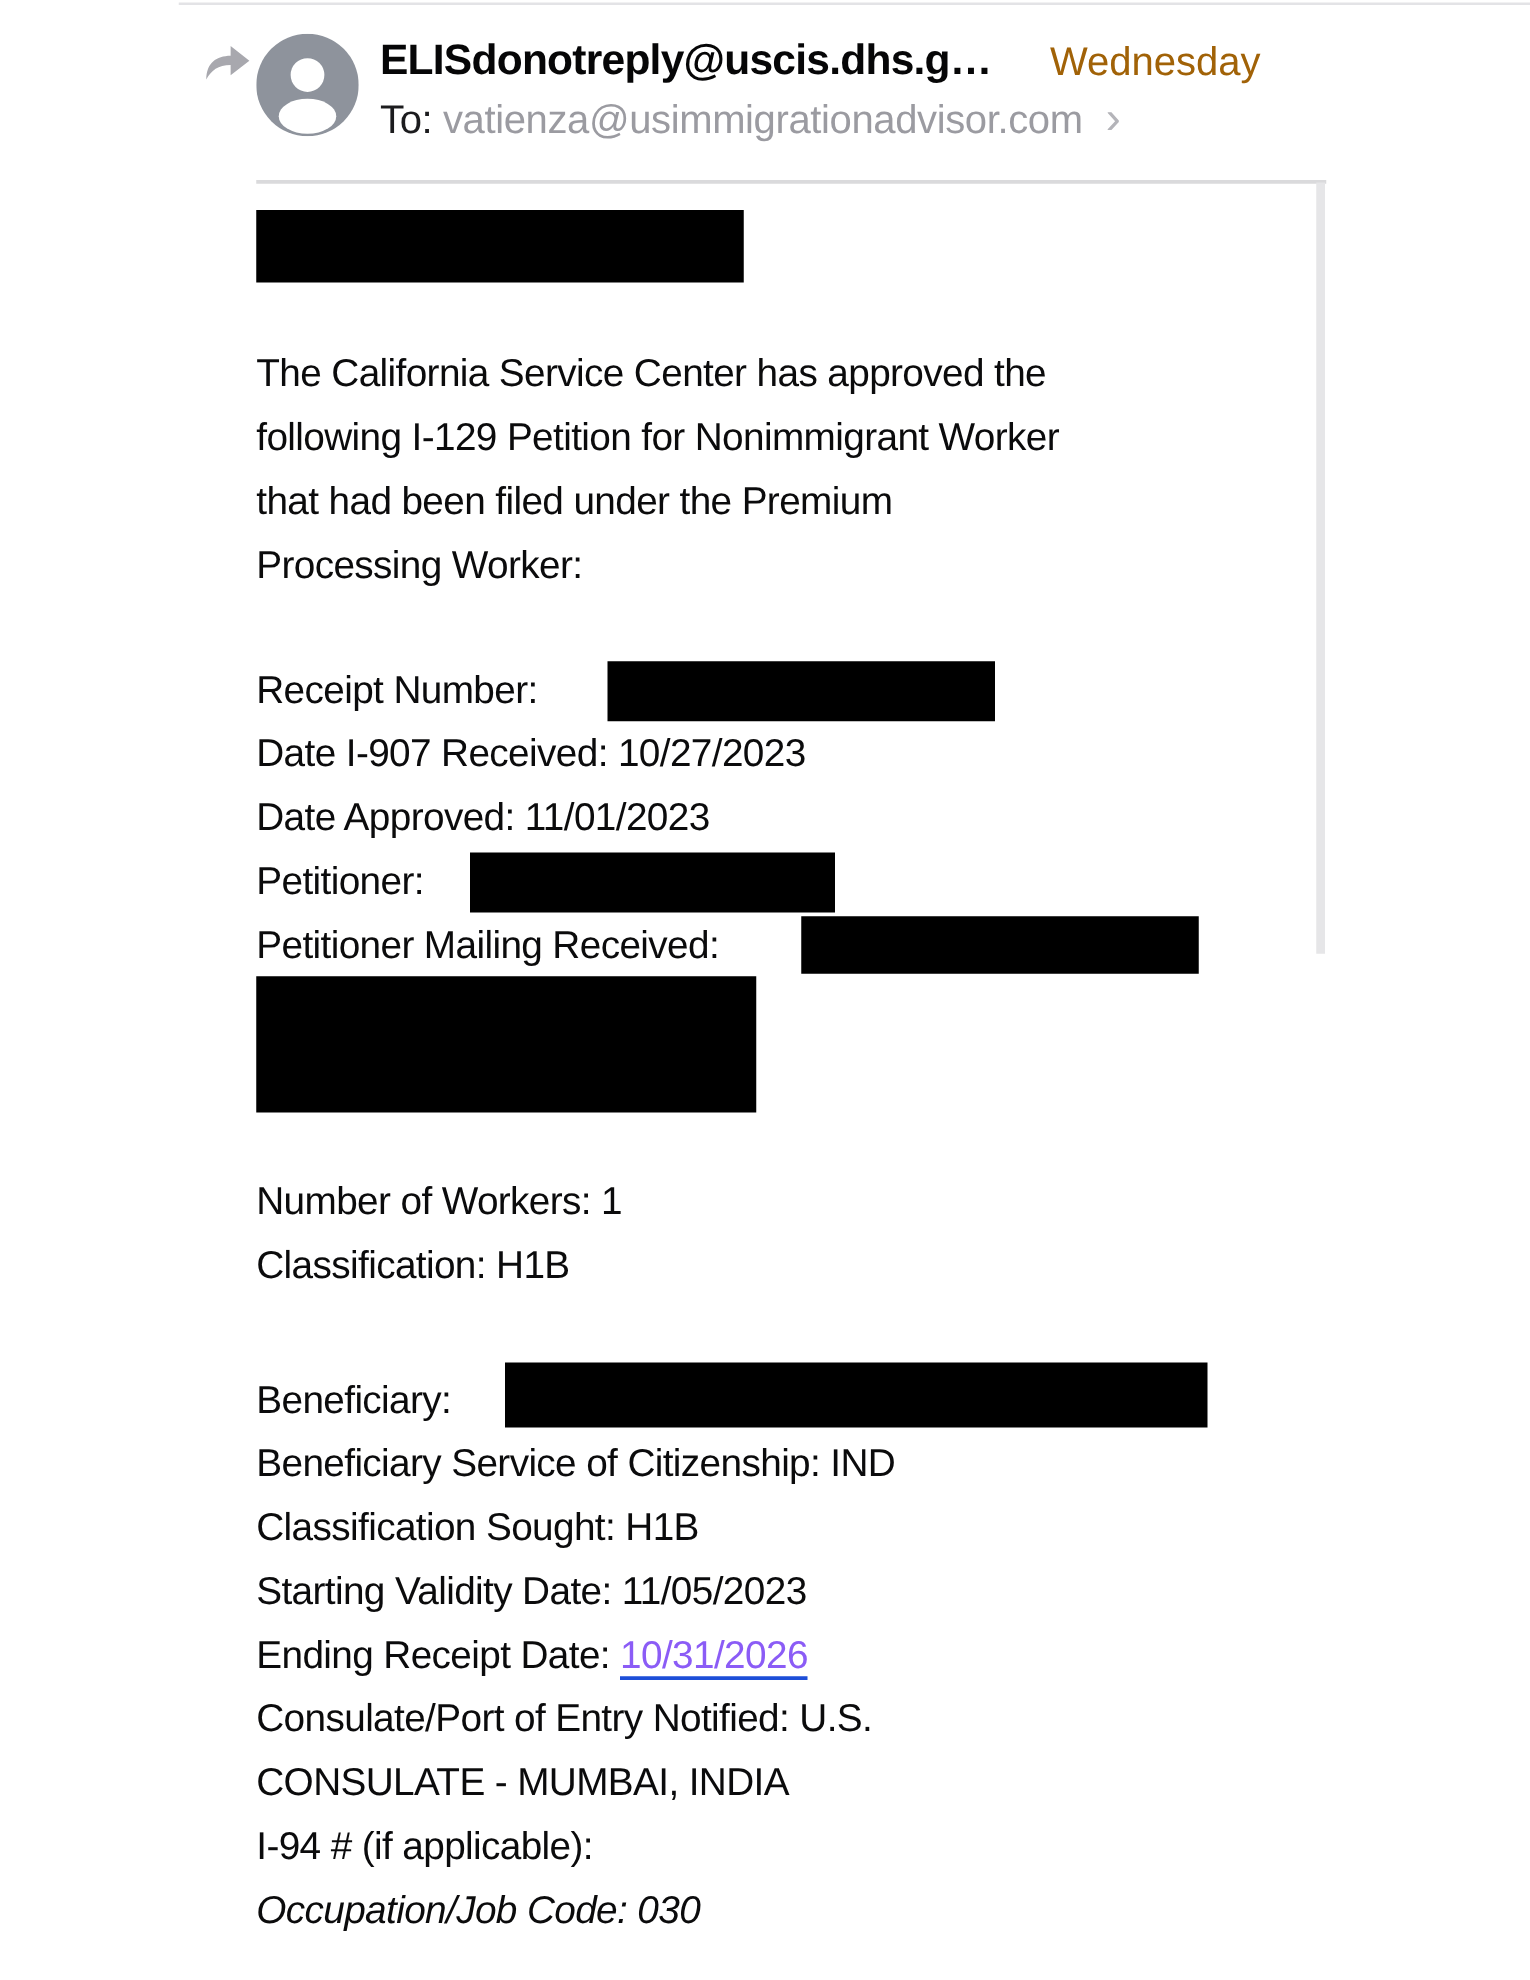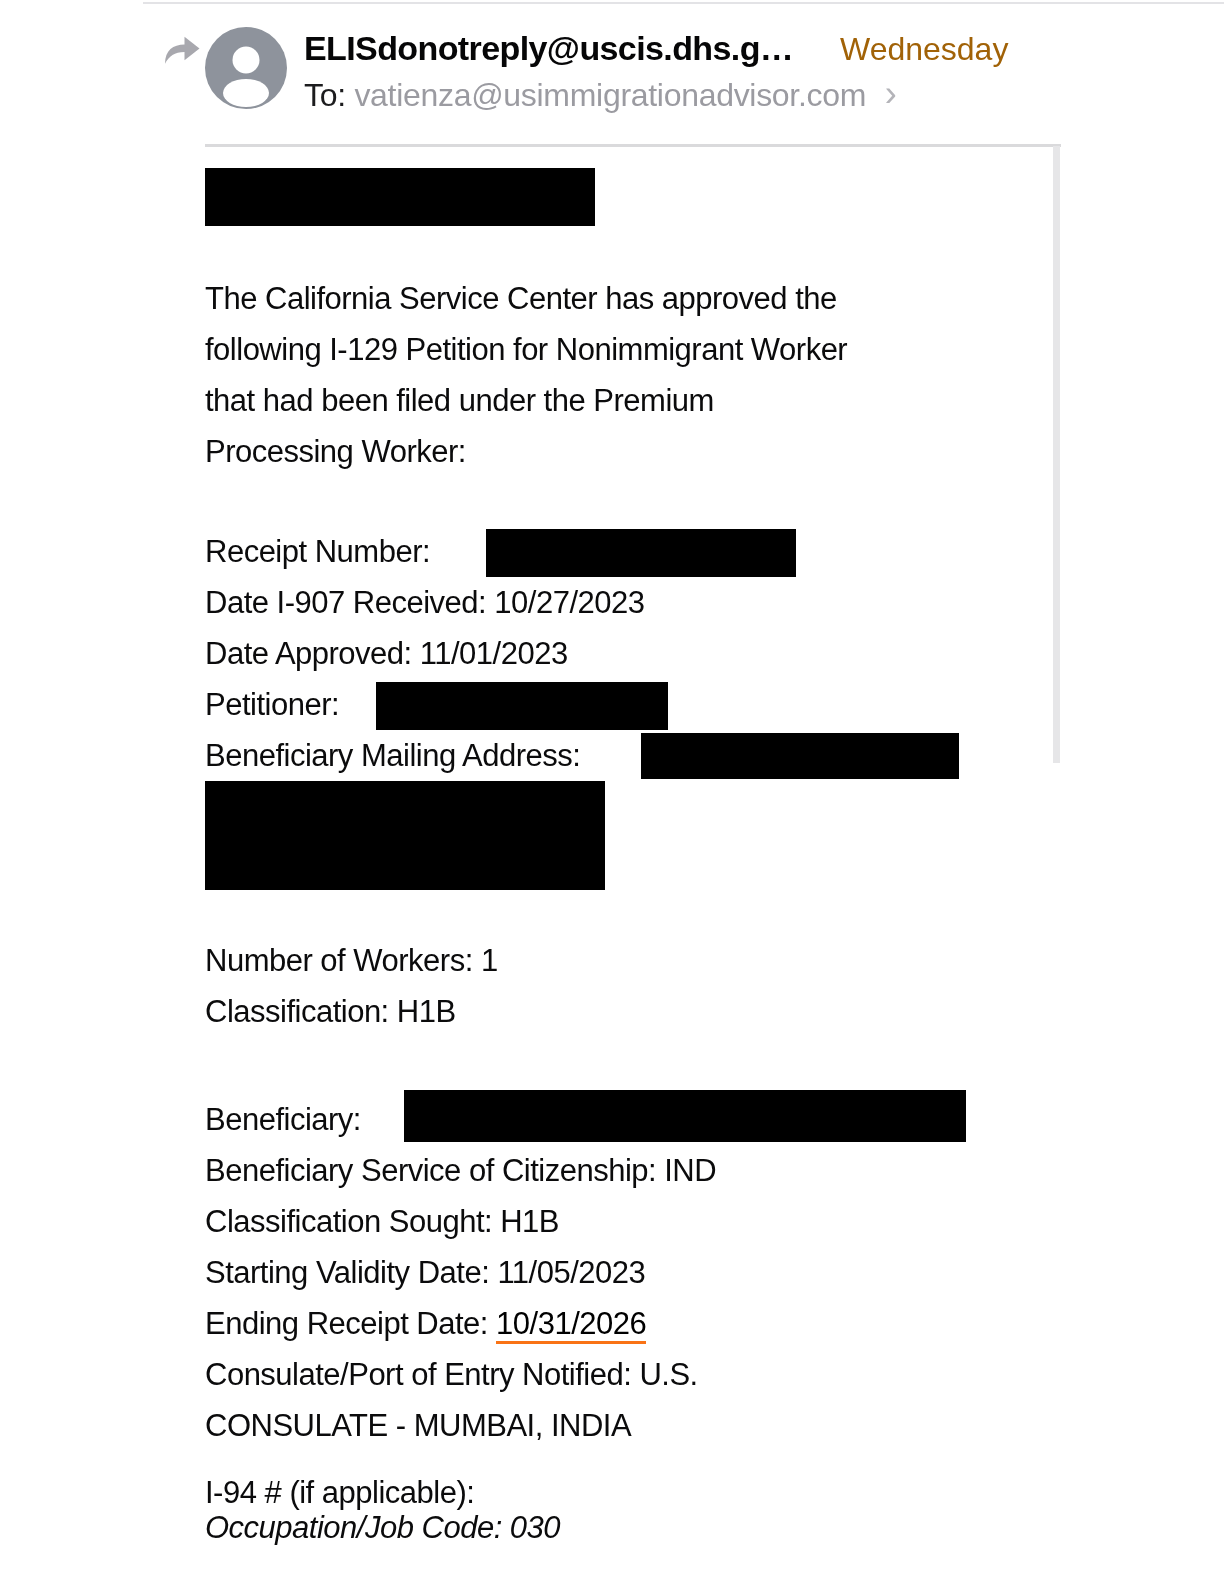--- a/index.html
+++ b/index.html
@@ -31,22 +31,22 @@
   .bar-petitioner{left:376px;top:682px;width:292px;height:48px;}
   .bar-mailing{left:641px;top:733px;width:318px;height:46px;}
   .bar-address-block{left:205px;top:781px;width:400px;height:109px;}
   .bar-beneficiary{left:404px;top:1090px;width:562px;height:52px;}
   .t-intro-0{top:273px;} .t-intro-1{top:324px;} .t-intro-2{top:375px;} .t-intro-3{top:426px;}
   .t-receipt{top:526px;} .t-recv{top:577px;} .t-appr{top:628px;}
   .t-pet{top:679px;} .t-mail{top:730px;}
   .t-workers{top:935px;} .t-class{top:986px;}
   .t-ben{top:1094px;} .t-cit{top:1145px;} .t-sought{top:1196px;}
   .t-start{top:1247px;} .t-end{top:1298px;}
-  .t-cons1{top:1349px;} .t-cons2{top:1400px;} .t-i94{top:1451px;margin-top:16px;} .t-occ{top:1502px;font-style:italic;}
-  .date-link{border-bottom:3px solid #f97316;padding-bottom:0px;color:#000000;text-decoration:none;}
+  .t-cons1{top:1349px;} .t-cons2{top:1400px;} .t-i94{top:1451px;} .t-occ{top:1502px;font-style:italic;}
+  .date-link{border-bottom:3px solid #1d4ed8;padding-bottom:0px;color:#8b5cf6;text-decoration:none;}
 </style>
 </head>
 <body>
 
 <div class="abs top-hairline"></div>
 
 <div class="abs fwd-icon">
   <svg width="42" height="40" viewBox="0 0 24 24">
     <path d="M13.5 3.5 L22.5 10.5 L13.5 17.5 L13.5 12.6 C7.5 12.6 4.2 15.2 1.8 19.6 C1.9 11.4 6.6 8.2 13.5 8.1 Z" fill="#a8a8ae"></path>
   </svg>
@@ -88,21 +88,21 @@
 
 <div class="abs line t-intro-0">The California Service Center has approved the</div>
 <div class="abs line t-intro-1">following I-129 Petition for Nonimmigrant Worker</div>
 <div class="abs line t-intro-2">that had been filed under the Premium</div>
 <div class="abs line t-intro-3">Processing Worker:</div>
 
 <div class="abs line t-receipt">Receipt Number:</div>
 <div class="abs line t-recv">Date I-907 Received: 10/27/2023</div>
 <div class="abs line t-appr">Date Approved: 11/01/2023</div>
 <div class="abs line t-pet">Petitioner:</div>
-<div class="abs line t-mail">Beneficiary Mailing Address:</div>
+<div class="abs line t-mail">Petitioner Mailing Received:</div>
 
 <div class="abs line t-workers">Number of Workers: 1</div>
 <div class="abs line t-class">Classification: H1B</div>
 
 <div class="abs line t-ben">Beneficiary:</div>
 <div class="abs line t-cit">Beneficiary Service of Citizenship: IND</div>
 <div class="abs line t-sought">Classification Sought: H1B</div>
 <div class="abs line t-start">Starting Validity Date: 11/05/2023</div>
 <div class="abs line t-end">
   <span>Ending Receipt Date:</span>

